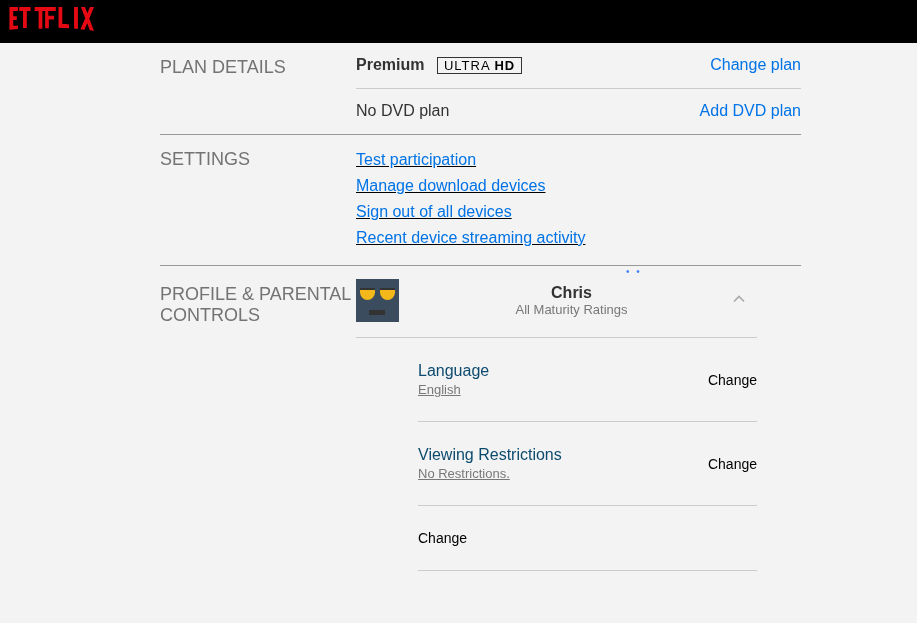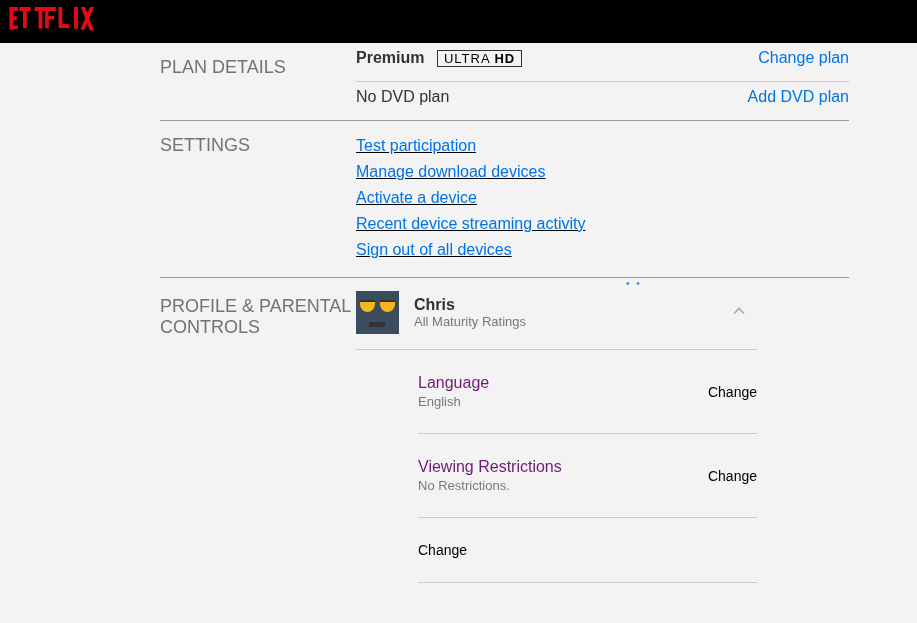--- a/index.html
+++ b/index.html
@@ -31,41 +31,41 @@
       height: 24px;
       width: 88px;
     }
     .content {
       background: #f3f3f3;
       padding: 0;
     }
     .section {
       display: flex;
       border-bottom: 1px solid #999;
-      margin: 0 68px 0 160px;
+      margin: 0 116px 0 160px;
     }
     .section-left {
       width: 196px;
       flex-shrink: 0;
       padding-top: 14px;
     }
     .section-title {
       color: #737373;
       font-size: 18px;
       font-weight: 400;
       letter-spacing: 0px;
     }
     .section-right {
       flex: 1;
     }
     .plan-row {
       display: flex;
       justify-content: space-between;
       align-items: center;
-      padding: 6px 0 14px 0;
+      padding: 13px 0 14px 0;
       border-bottom: 1px solid #ccc;
     }
     .plan-row:last-child {
       border-bottom: none;
       align-items: flex-end;
     }
     .plan-name {
       font-weight: 700;
       color: #333;
       font-size: 16px;
@@ -135,20 +135,21 @@
     .avatar .mustache {
       position: absolute;
       bottom: 7px;
       left: 13px;
       width: 16px;
       height: 5px;
       background: #333;
     }
     .profile-info {
       flex: 1;
+      text-align: center;
     }
     .profile-name {
       font-weight: 700;
       color: #333;
       font-size: 16px;
     }
     .profile-rating {
       color: #787878;
       font-size: 13px;
     }
@@ -171,27 +172,28 @@
       border-bottom: 1px solid #ccc;
     }
     .profile-row:last-child {
       border-bottom: none;
     }
     .profile-row-left {
       display: flex;
       flex-direction: column;
     }
     .profile-row-title {
-      color: #701a75;
+      color: #0c4a6e;
       font-size: 16px;
     }
     .profile-row-value {
       color: #787878;
       font-size: 13px;
       margin-top: 2px;
+      text-decoration: underline;
     }
     .profile-row-action {
       color: #000000;
       font-size: 14px;
       cursor: pointer;
     }
     .dots {
       position: absolute;
       left: 270px;
       top: 0px;
@@ -233,23 +235,22 @@
   </div>
 
   <div class="section">
     <div class="section-left">
       <div class="section-title">SETTINGS</div>
     </div>
     <div class="section-right">
       <div class="settings-links">
         <span class="link">Test participation</span>
         <span class="link">Manage download devices</span>
-        <span class="link">Activate a device</span>
+        <span class="link">Sign out of all devices</span>
         <span class="link">Recent device streaming activity</span>
-        <span class="link">Sign out of all devices</span>
       </div>
     </div>
   </div>
 
   <div class="profile-section" style="display:flex;">
     <div class="section-left" style="padding-top:18px;">
       <div class="section-title">PROFILE &amp; PARENTAL CONTROLS</div>
     </div>
     <div class="section-right">
       <div class="profile-header">

